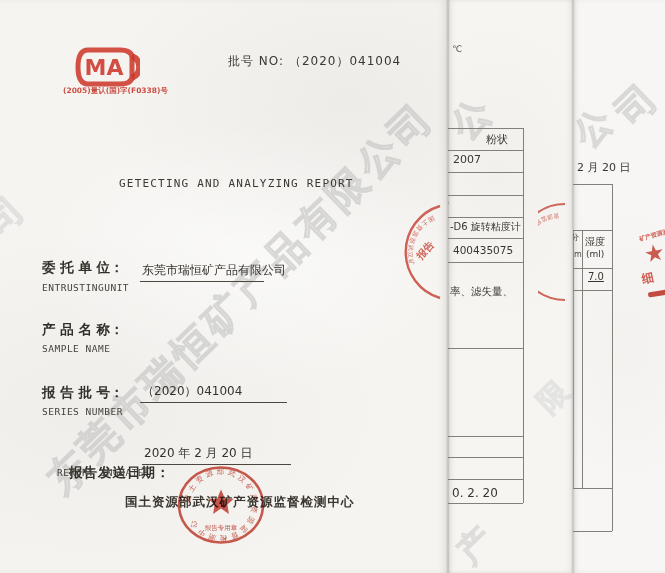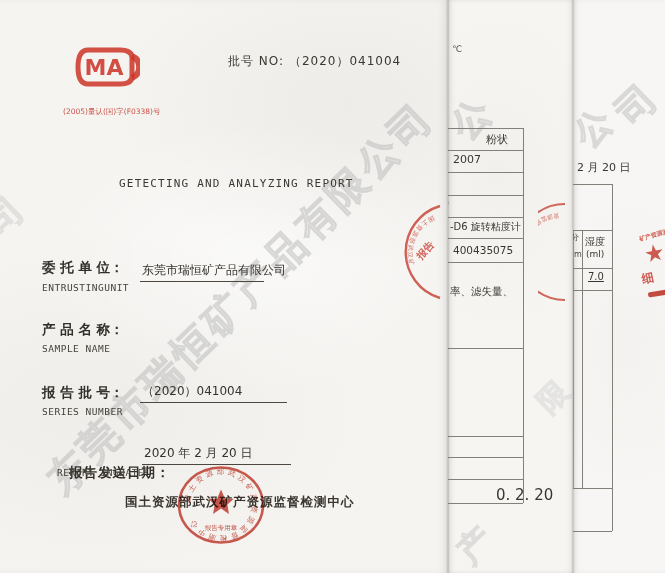--- a/index.html
+++ b/index.html
@@ -67,21 +67,21 @@
         <div class="wm" style="left: 358px; top: 137px; font-size: 40px; transform: rotate(-44deg); opacity: 0.9;">公</div>
         <div class="wm" style="left: 389px; top: 105.5px; font-size: 40px; transform: rotate(-44deg); opacity: 0.9;">司</div>
         <div class="wm" style="left: -14px; top: 198px; font-size: 36px; transform: rotate(-44deg); opacity: 0.6;">司</div>
       </div>
 
     <svg class="abs" style="left:74px;top:46px;" width="66" height="42" viewBox="0 0 66 42">
       <path d="M14,4 H46 Q58,4 58,12 V30 Q58,38 46,38 H14 Q4,38 4,21 Q4,4 14,4 Z" fill="none" stroke="#cc3226" stroke-width="5" opacity=".85"></path>
       <path d="M58,10 A12,12 0 0 1 58,32" fill="none" stroke="#cc3226" stroke-width="6" opacity=".85"></path>
       <text x="30" y="29" text-anchor="middle" font-size="22" font-weight="bold" fill="#cc3226" opacity=".85">MA</text>
     </svg>
-    <div class="abs red" style="left:63px;top:86px;font-size:7.5px;font-weight:400;opacity:.85;white-space:nowrap;margin-top:21px;">(2005)量认(国)字(F0338)号</div>
+    <div class="abs red" style="left:63px;top:86px;font-size:7.5px;font-weight:700;opacity:.85;white-space:nowrap;">(2005)量认(国)字(F0338)号</div>
 
     <div class="abs batch" style="left:228px;top:53px;">
       <span>批号 NO:</span>&nbsp;<span>（2020）041004</span>
     </div>
 
     <div class="abs sub-en" style="left:119px;top:177px;">GETECTING AND ANALYZING REPORT</div>
 
     <div class="abs flabel" style="left:42px;top:259px;">委 托 单 位：</div>
     <div class="abs fvalue" style="left:140px;top:262px;width:120px;">东莞市瑞恒矿产品有限公司</div>
     <div class="abs fsub" style="left:42px;top:282px;">ENTRUSTINGUNIT</div>
@@ -145,21 +145,21 @@
     <div class="hline" style="left:0;top:457px;width:75px;"></div>
     <div class="hline" style="left:0;top:479px;width:75px;"></div>
     <div class="hline" style="left:0;top:503px;width:75px;"></div>
 
     <div class="cellt" style="left:38px;top:132px;">粉状</div>
     <div class="cellt" style="left:5px;top:153px;">2007</div>
     <div class="cellt" style="left:-6px;top:197px;">0</div>
     <div class="cellt" style="left:2px;top:220px;font-size:10px;">-D6 旋转粘度计</div>
     <div class="cellt" style="left:5px;top:244px;font-size:10.5px;">400435075</div>
     <div class="cellt" style="left:2px;top:285px;font-size:10.5px;">率、滤失量、</div>
-    <div class="cellt" style="left:4px;top:486px;font-size:15px;margin-left:44px;">0. 2. 20</div>
+    <div class="cellt" style="left:4px;top:486px;font-size:12px;">0. 2. 20</div>
 
     <svg class="abs" style="left:90px;top:194px;" width="35" height="116" viewBox="0 0 35 116" opacity="0.75">
       <path d="M27,10 A46,46 0 0 0 27,106" fill="none" stroke="#c4382a" stroke-width="2.2"></path>
       <defs>
           <path id="edgeArc2" d="M21,20 A38,38 0 0 0 21,96"></path>
         </defs>
       <text font-size="5.8" fill="#c4382a" letter-spacing="1">
         <textPath href="#edgeArc2">资源监督检测中心</textPath>
       </text>
     </svg>

